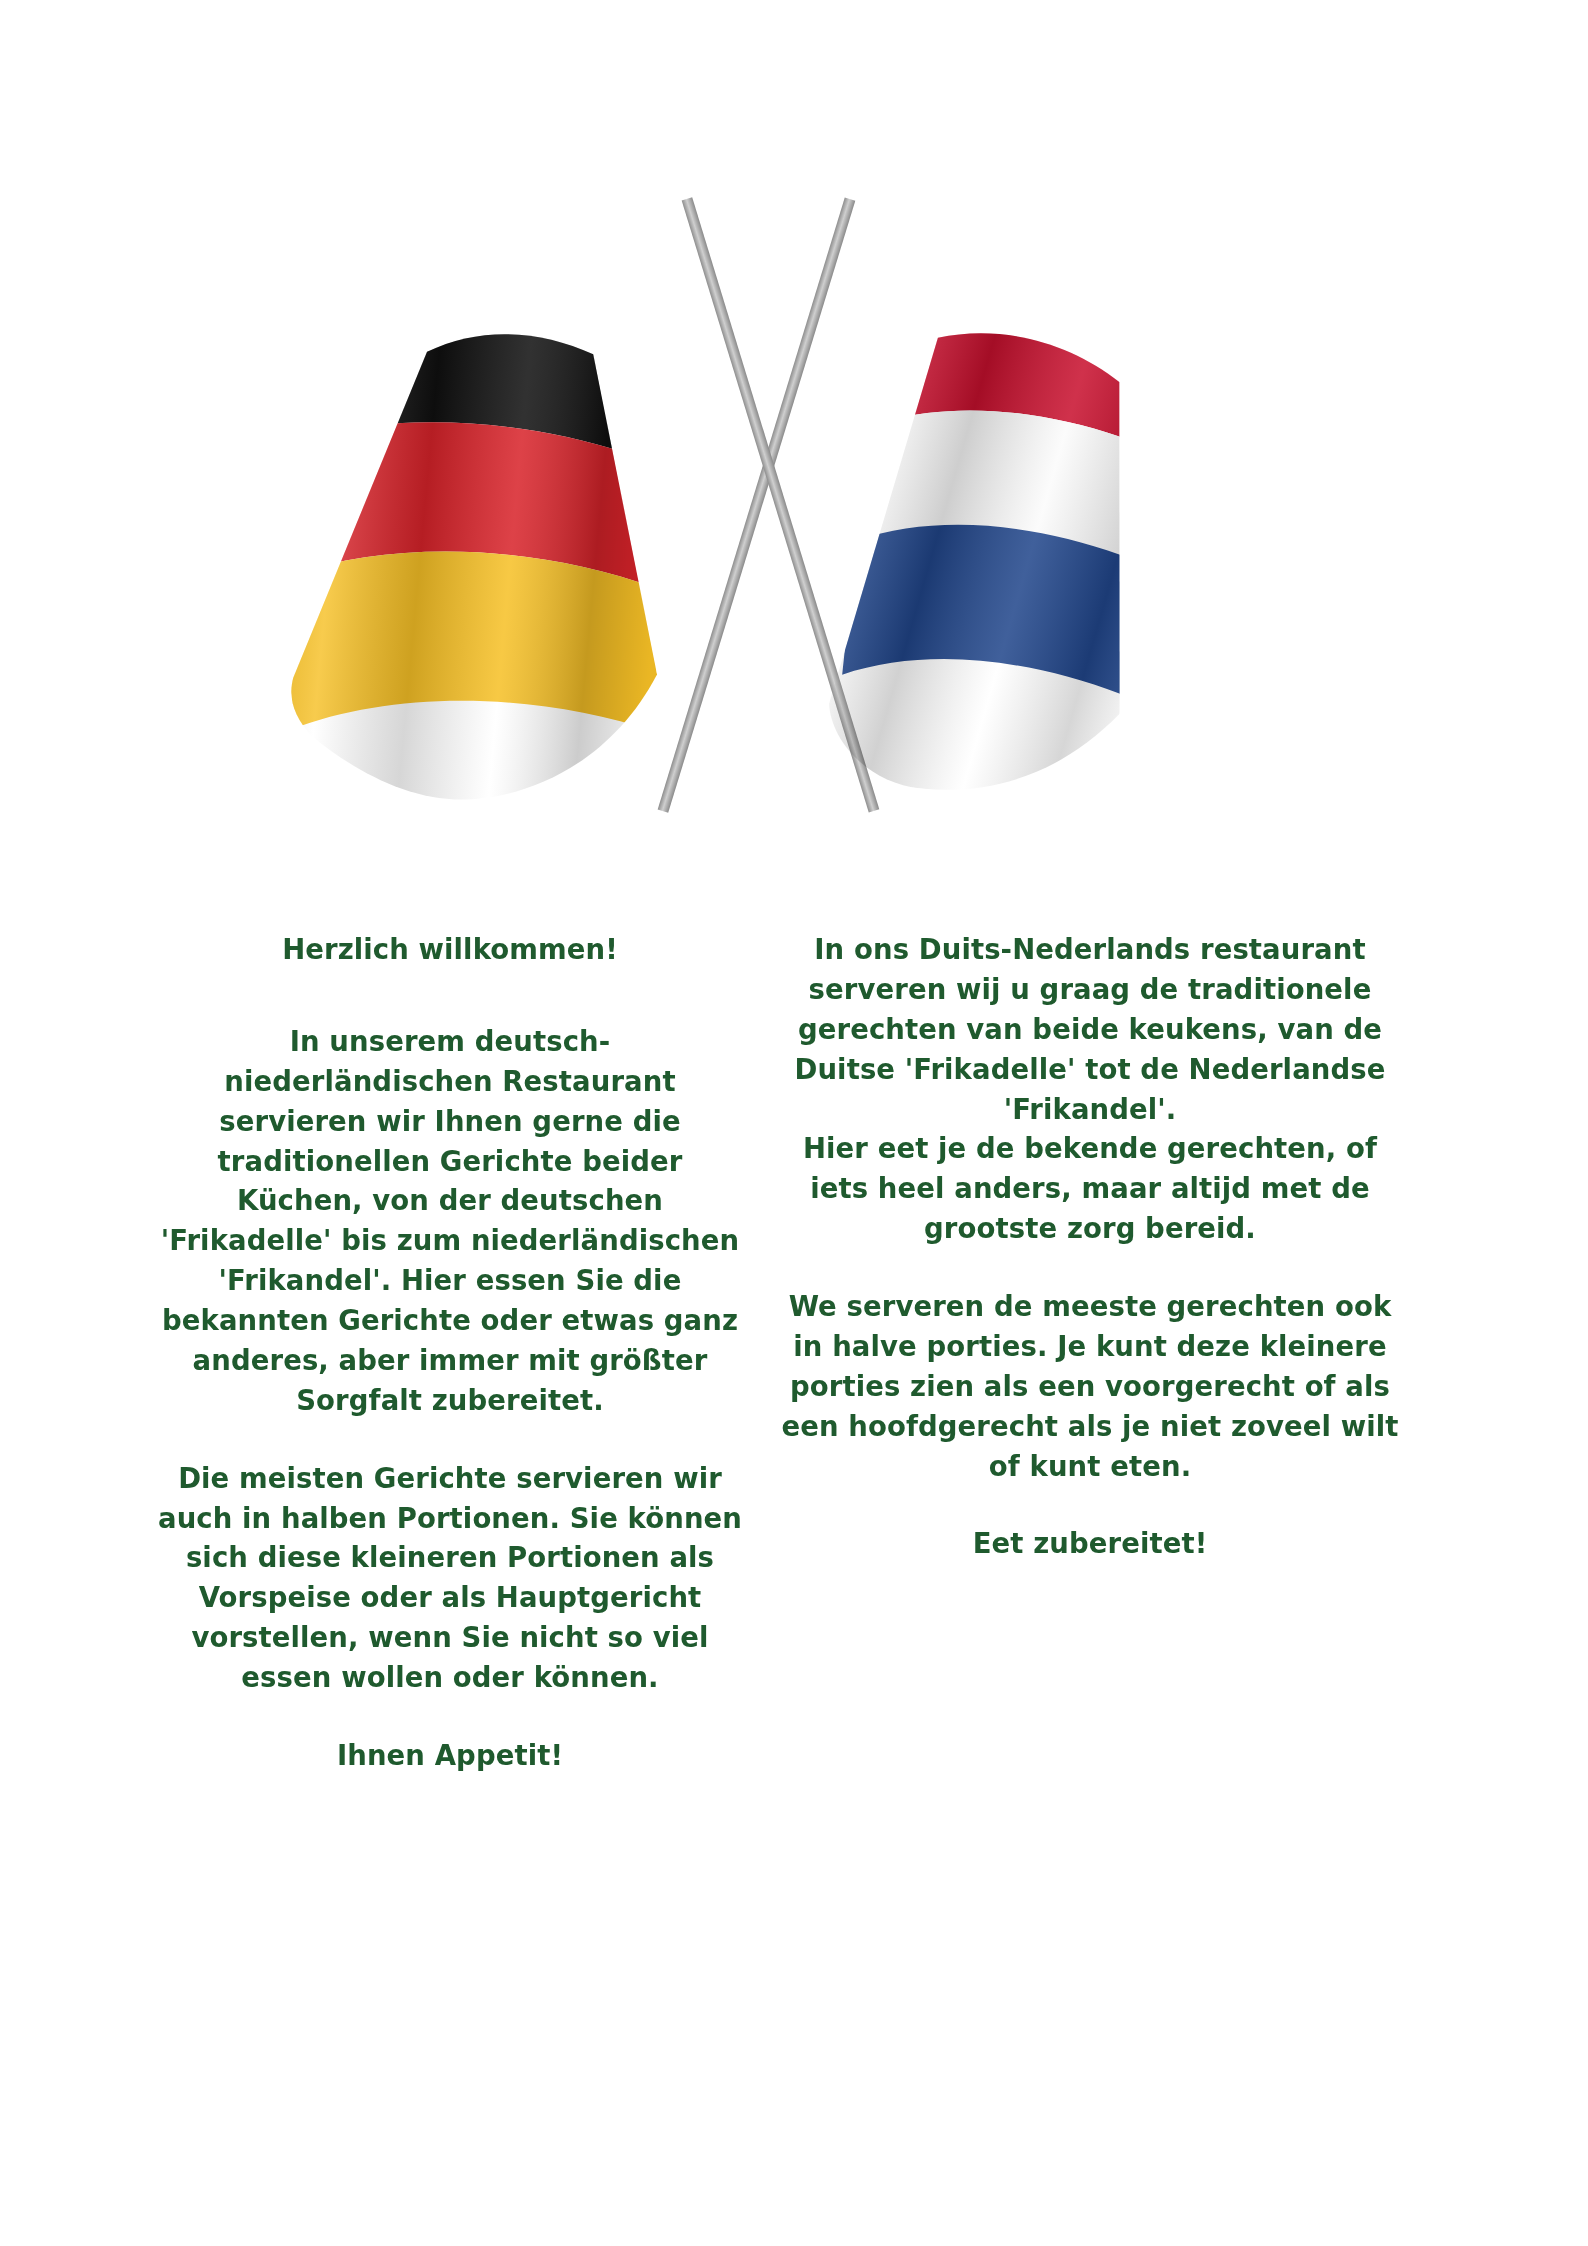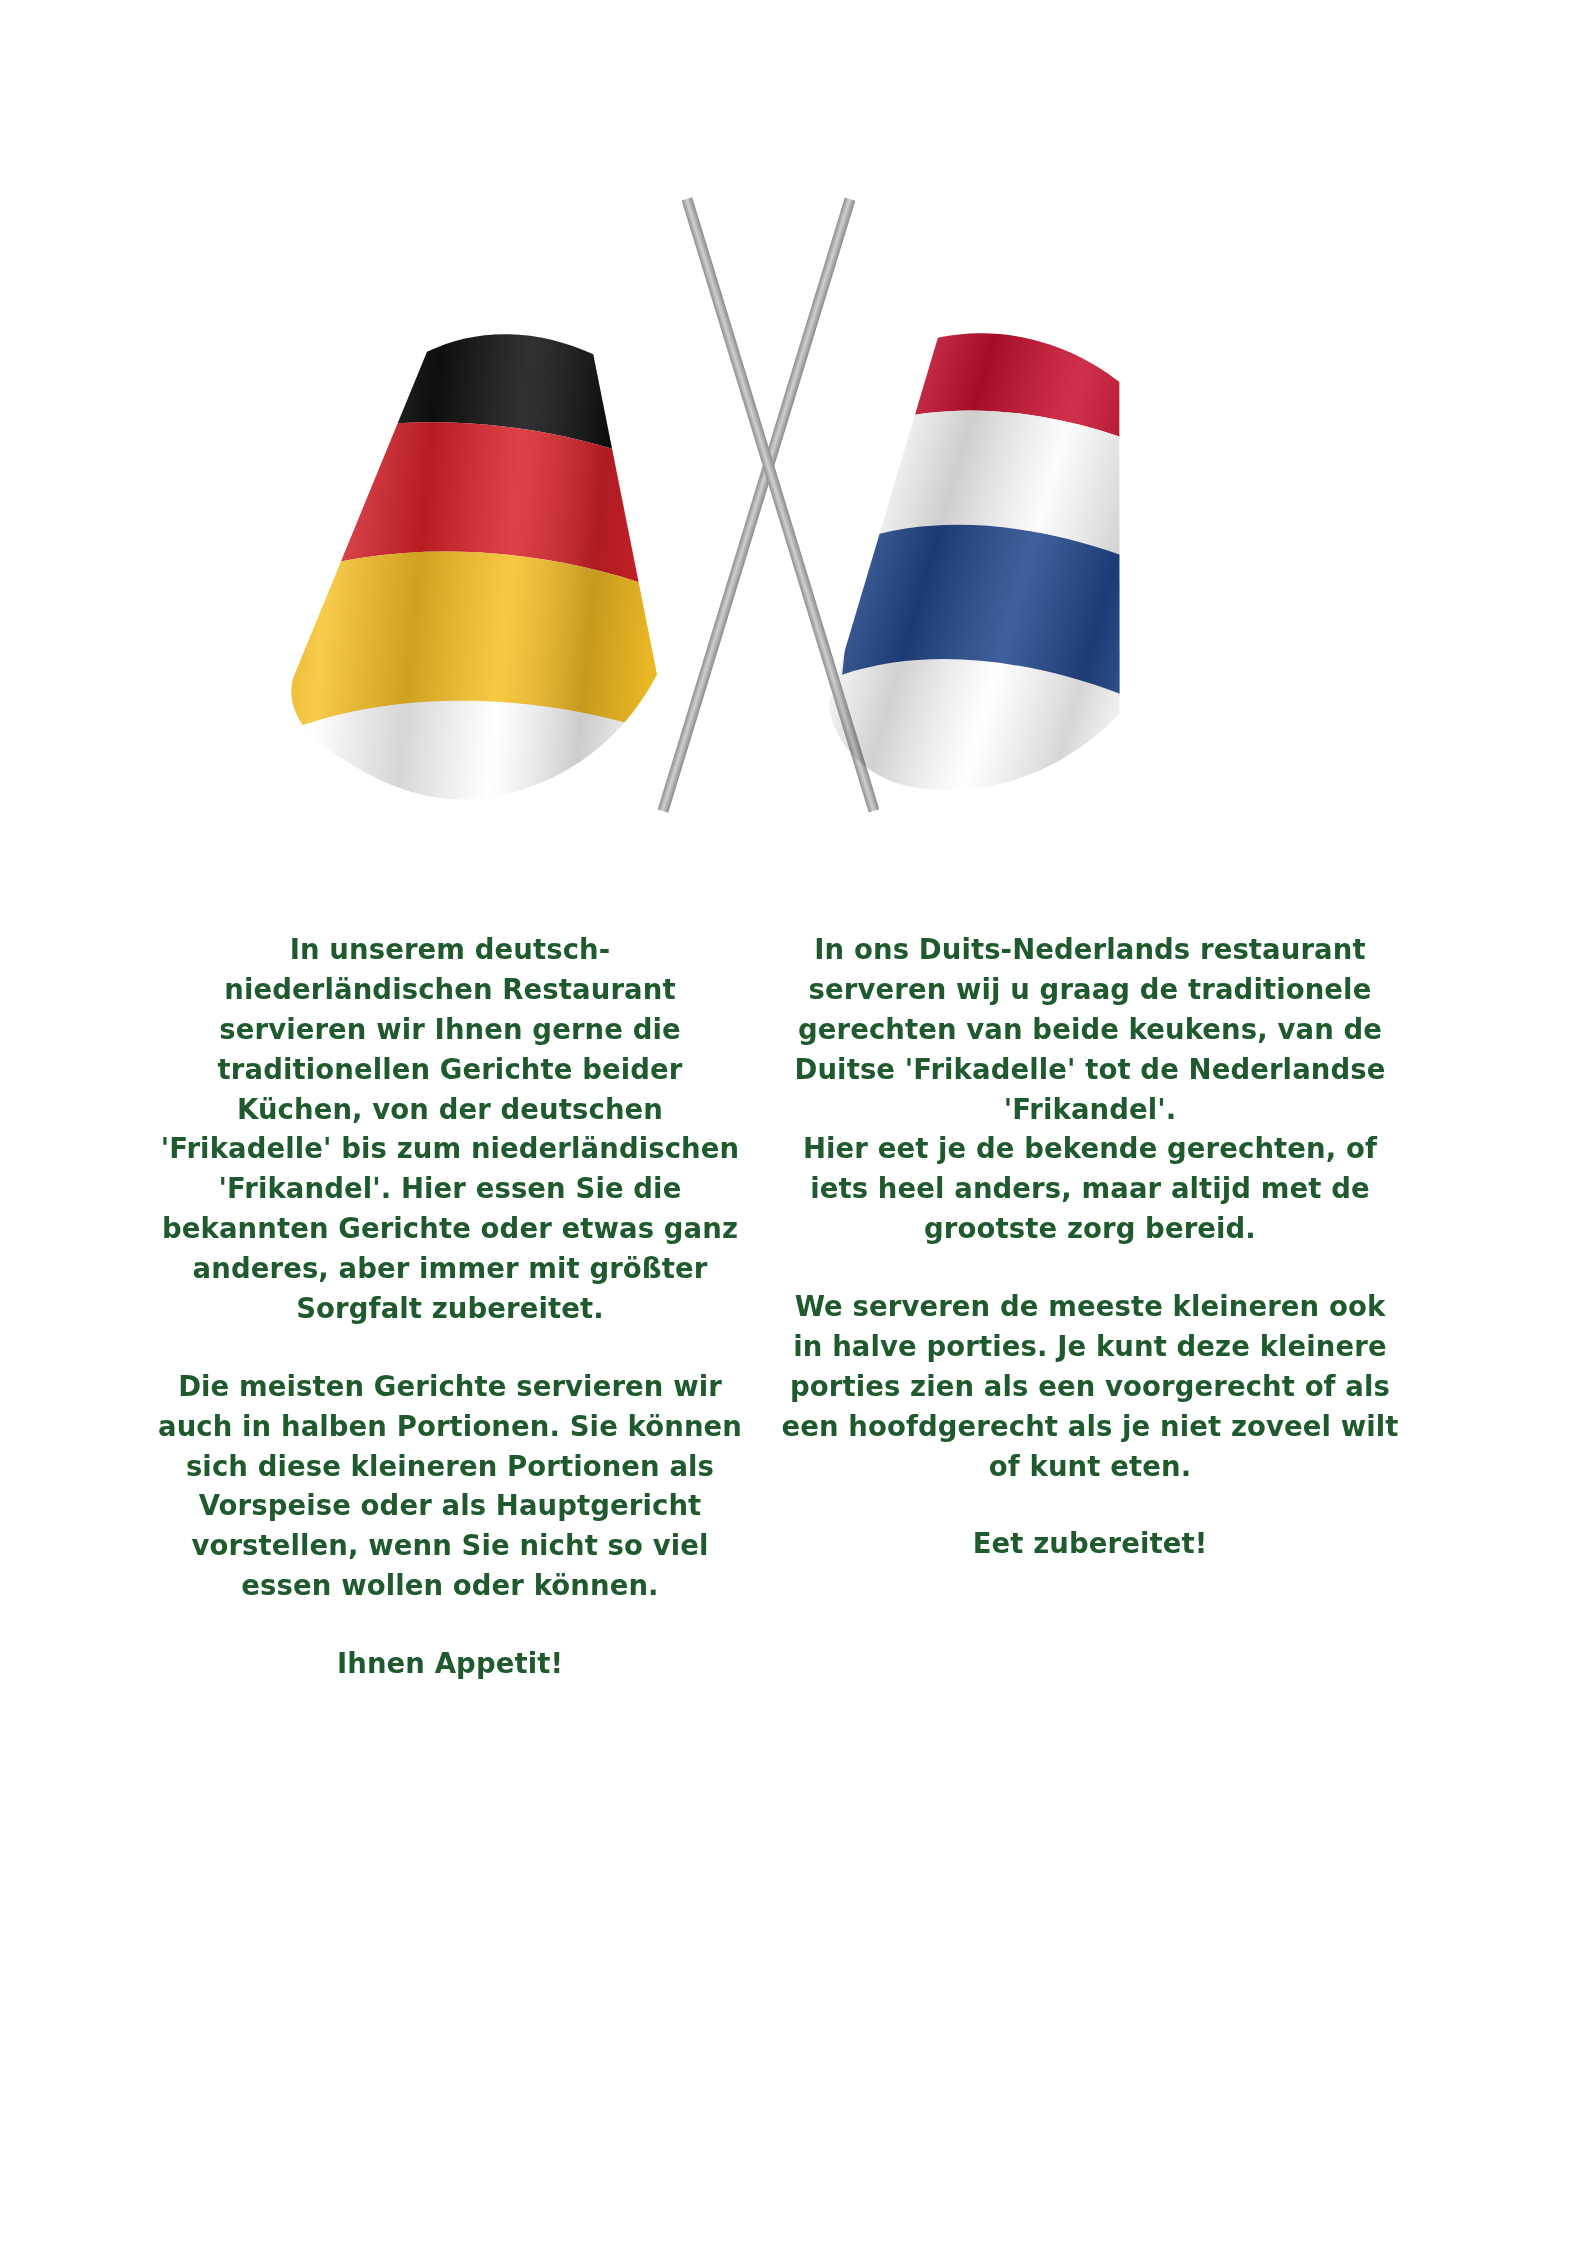--- a/index.html
+++ b/index.html
@@ -125,27 +125,28 @@
           <path d="M10,255 C120,205 268,225 398,285 L400,420 C270,360 120,340 10,390 Z" fill="#21468b"></path>
           <rect x="-20" y="0" width="460" height="520" fill="url(#shade2)"></rect>
         </g>
       </g>
     </svg>
   </div>
 
   <div class="columns">
 
     <div class="col left">
+      <p class="para greeting">Herzlich willkommen!</p>
       <p class="para">In unserem deutsch-
 niederländischen Restaurant servieren wir Ihnen gerne die traditionellen Gerichte beider Küchen, von der deutschen 'Frikadelle' bis zum niederländischen 'Frikandel'.  Hier essen Sie die bekannten Gerichte oder etwas ganz anderes, aber immer mit größter Sorgfalt zubereitet.</p>
       <p class="para">Die meisten Gerichte servieren wir auch in halben Portionen. Sie können sich diese kleineren Portionen als Vorspeise oder als Hauptgericht vorstellen, wenn Sie nicht so viel essen wollen oder können.</p>
       <p class="para last">Ihnen Appetit!</p>
     </div>
 
     <div class="col right">
       <p class="para">In ons Duits-Nederlands restaurant serveren wij u graag de traditionele gerechten van beide keukens, van de Duitse 'Frikadelle' tot de Nederlandse 'Frikandel'.
 Hier eet je de bekende gerechten, of iets heel anders, maar altijd met de grootste zorg bereid.</p>
-      <p class="para">We serveren de meeste kleineren ook in halve porties. Je kunt deze kleinere porties zien als een voorgerecht of als een hoofdgerecht als je niet zoveel wilt of kunt eten.</p>
+      <p class="para">We serveren de meeste gerechten ook in halve porties. Je kunt deze kleinere porties zien als een voorgerecht of als een hoofdgerecht als je niet zoveel wilt of kunt eten.</p>
       <p class="para last">Eet zubereitet!</p>
     </div>
 
   </div>
 </div>
 
 </body></html>

